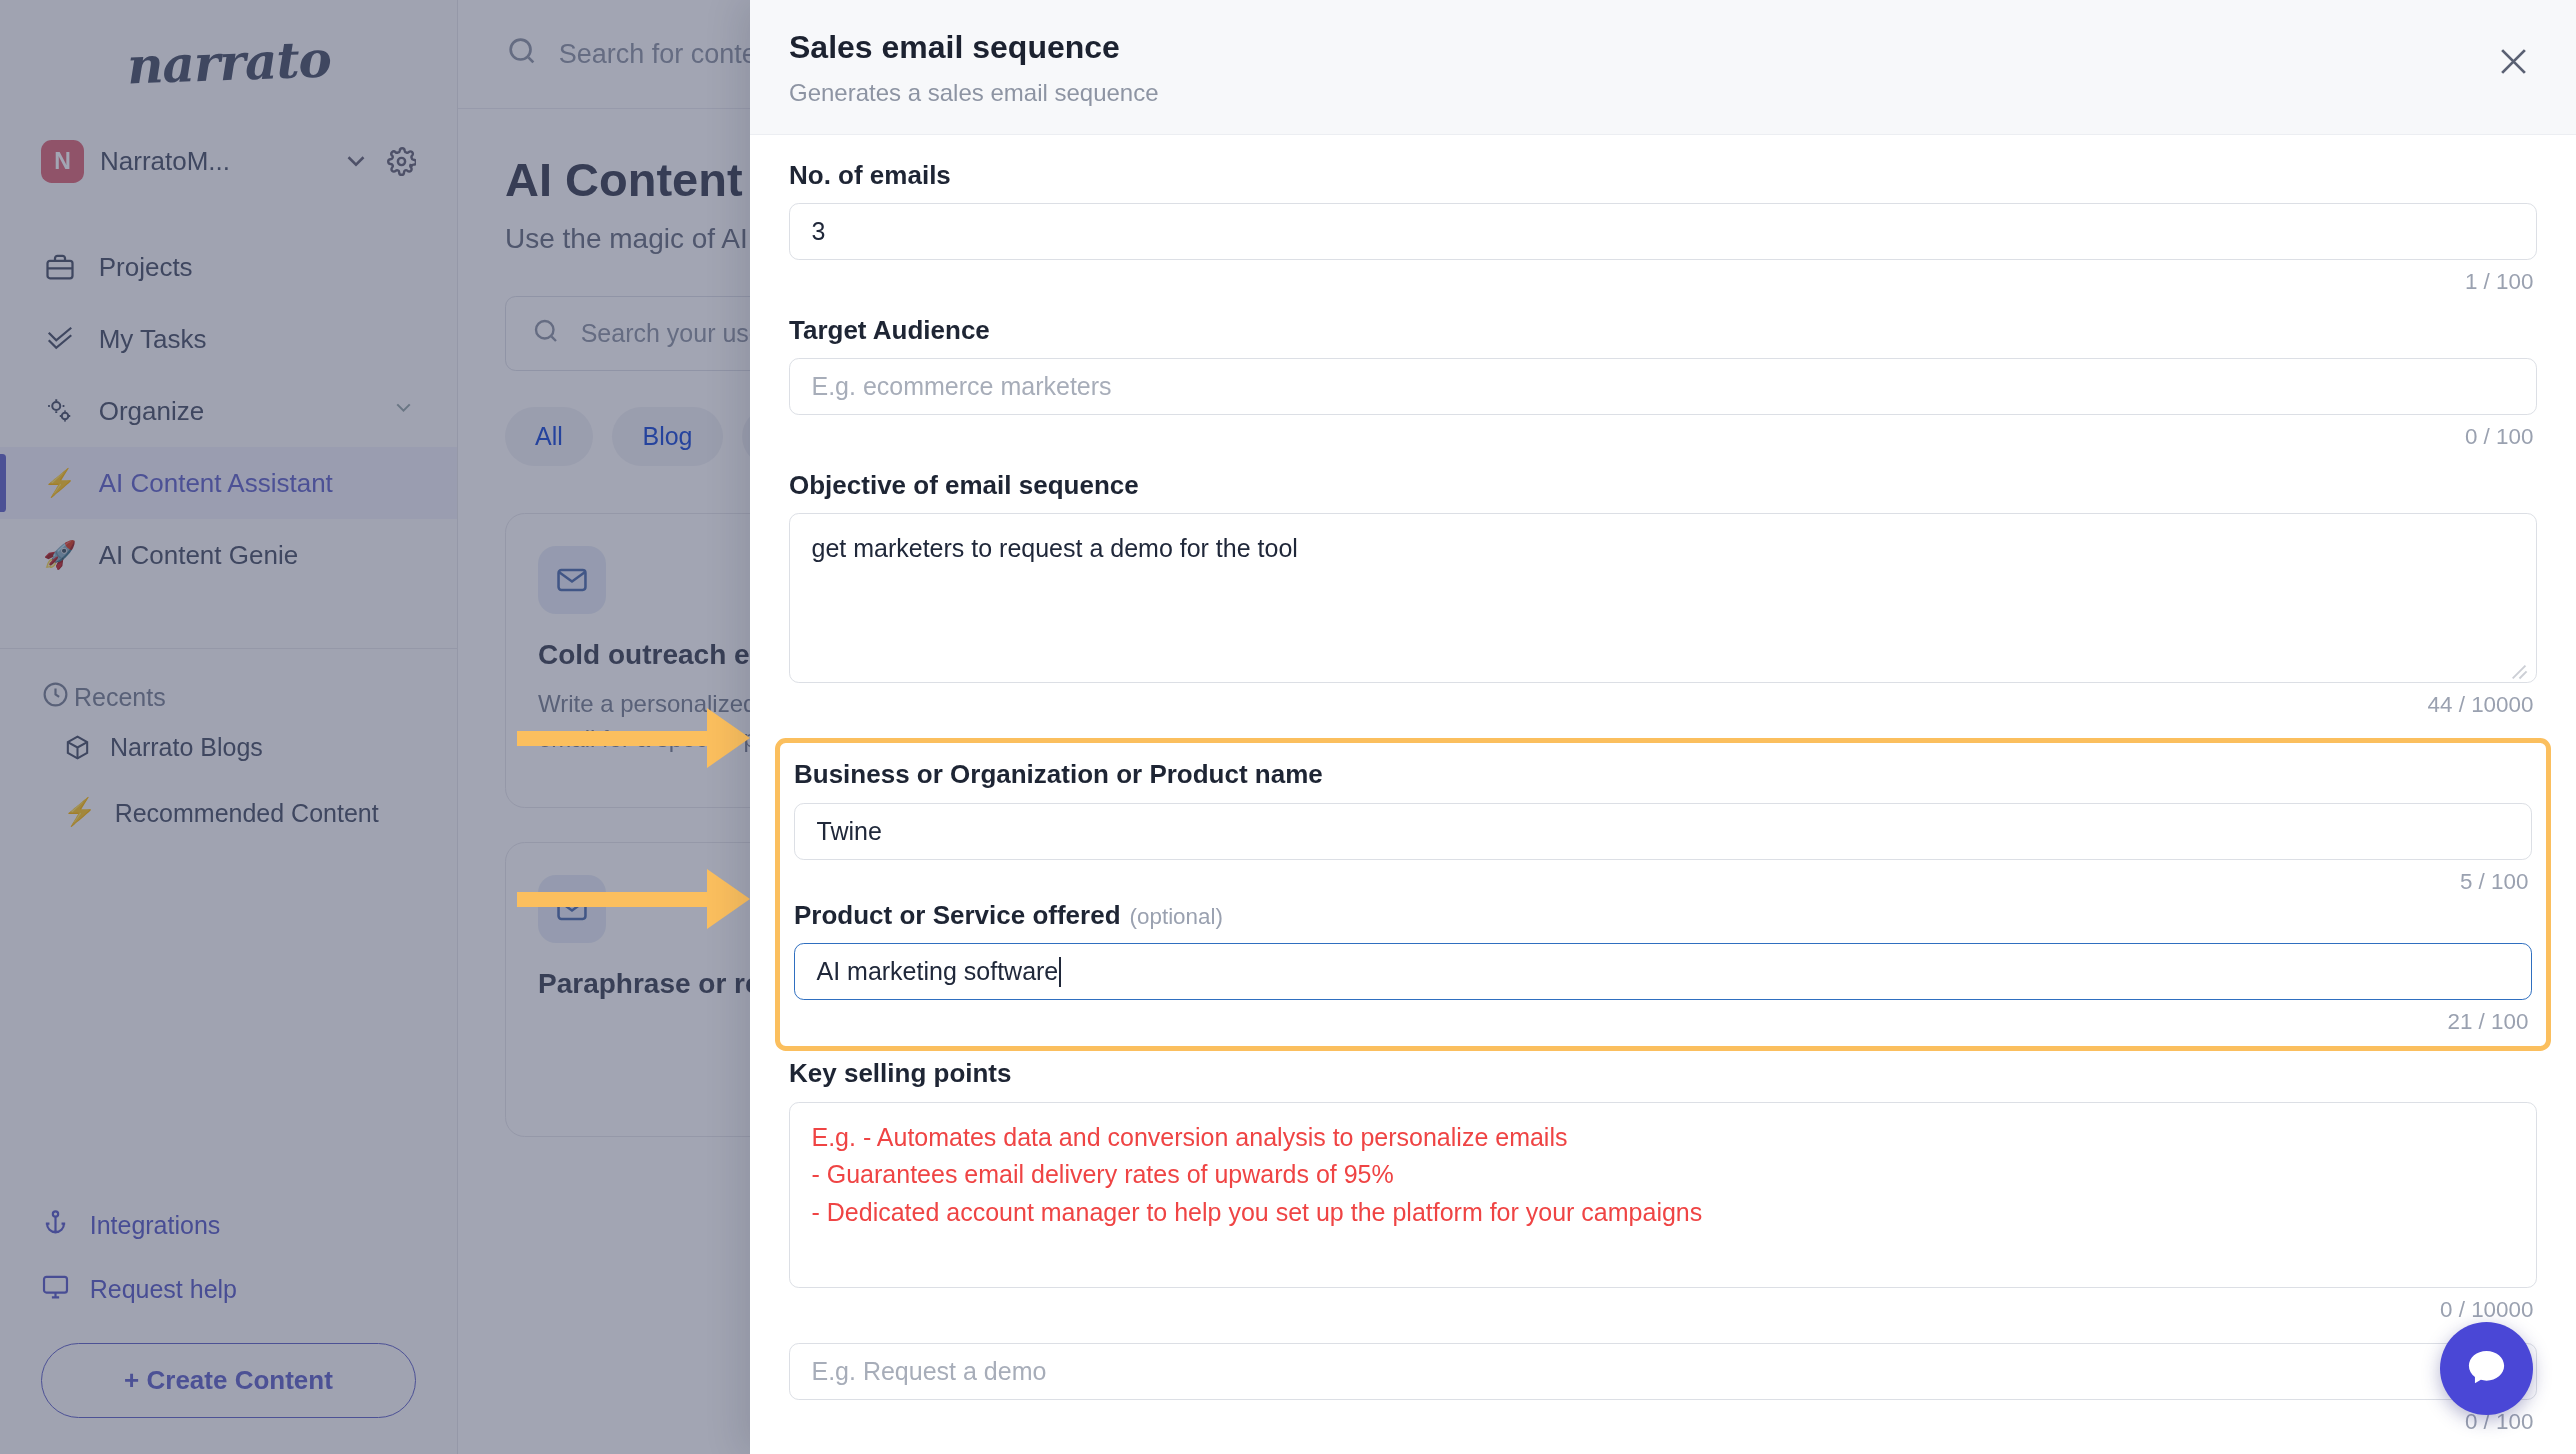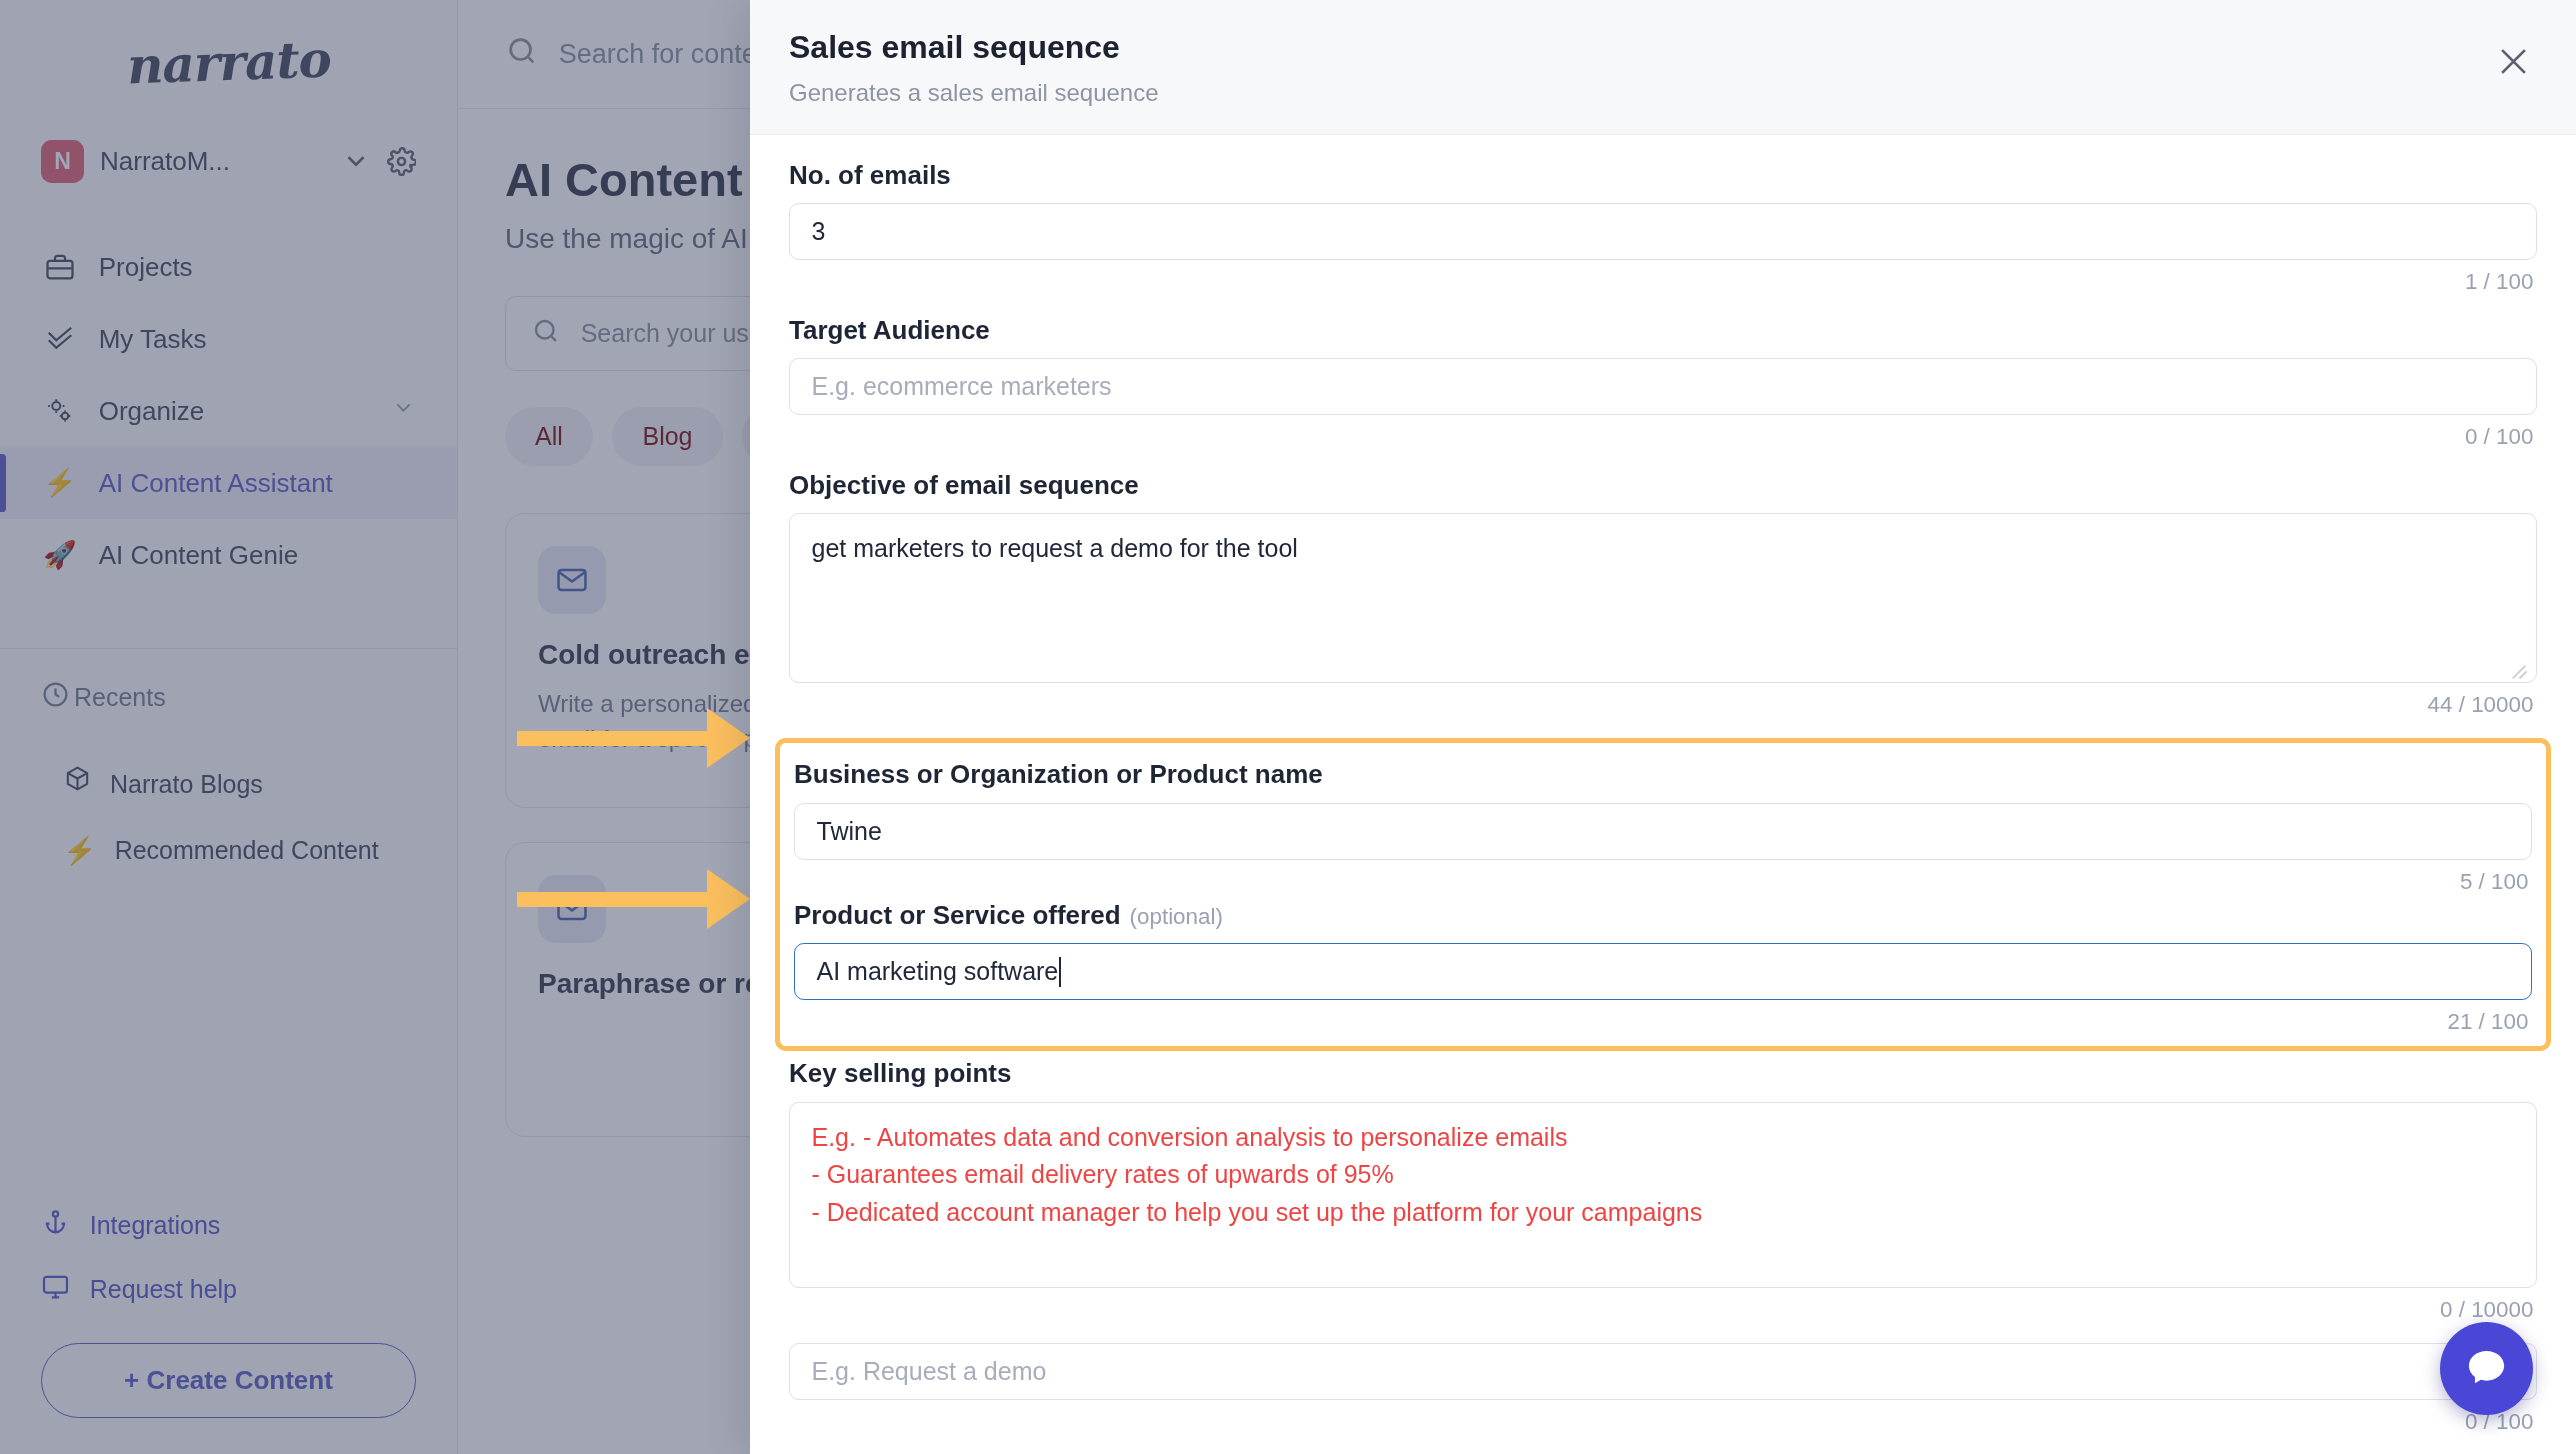--- a/index.html
+++ b/index.html
@@ -72,21 +72,21 @@
   .emoji-ico { font-size:27px; line-height:1; }
 
   .nav-sep { height:0.9px; background:#e8e8ec; margin:57px 0 0 0; }
 
   .recents-head {
     display:flex; align-items:center; gap:4px;
     padding:0 41px; height:72px; margin-top:12.5px;
     font-size:25px; color:#7b8394;
   }
   .recent-item {
-    display:flex; align-items:flex-end; gap:18px;
+    display:flex; align-items:flex-start; gap:18px;
     padding:0 41px 0 63px; height:66px;
     font-size:25px; color:#4b5468;
   }
 
   .sidebar-footer { margin-top:auto; padding-bottom:36px; }
   .foot-item {
     display:flex; align-items:center; gap:19.7px;
     padding:0 41px; height:64px;
     font-size:25px; color:#5b5fc7;
   }
@@ -110,21 +110,21 @@
   .page-title { font-size:47px; font-weight:600; color:#3c4354; margin:0 0 16px 0; }
   .page-sub { font-size:28px; color:#6b7282; margin:0 0 41px 0; }
   .tpl-search {
     width:680px; height:75px; border:0.9px solid #dfe1e7; border-radius:10.7px;
     display:flex; align-items:center; gap:19.7px; padding:0 25px;
     color:#9097a6; font-size:25px; margin-bottom:36px;
   }
   .chips { display:flex; gap:19.7px; flex-wrap:wrap; width:859px; }
   .chip {
     height:59px; padding:0 30px; border-radius:29.5px; background:#f1f2f6;
-    display:flex; align-items:center; font-size:25px; color:#7f1d1d;
+    display:flex; align-items:center; font-size:25px; color:#1d4ed8;
   }
   .cards { display:flex; flex-wrap:wrap; gap:34px; margin-top:47px; width:984px; }
   .card {
     width:447px; height:295px; border:0.9px solid #e8e8ec; border-radius:19.7px;
     padding:32px; background:#fff;
   }
   .card-ico {
     width:68px; height:68px; border-radius:18px; background:#e7ecf7;
     display:flex; align-items:center; justify-content:center; color:#4f6fae;
     margin-bottom:25px;

